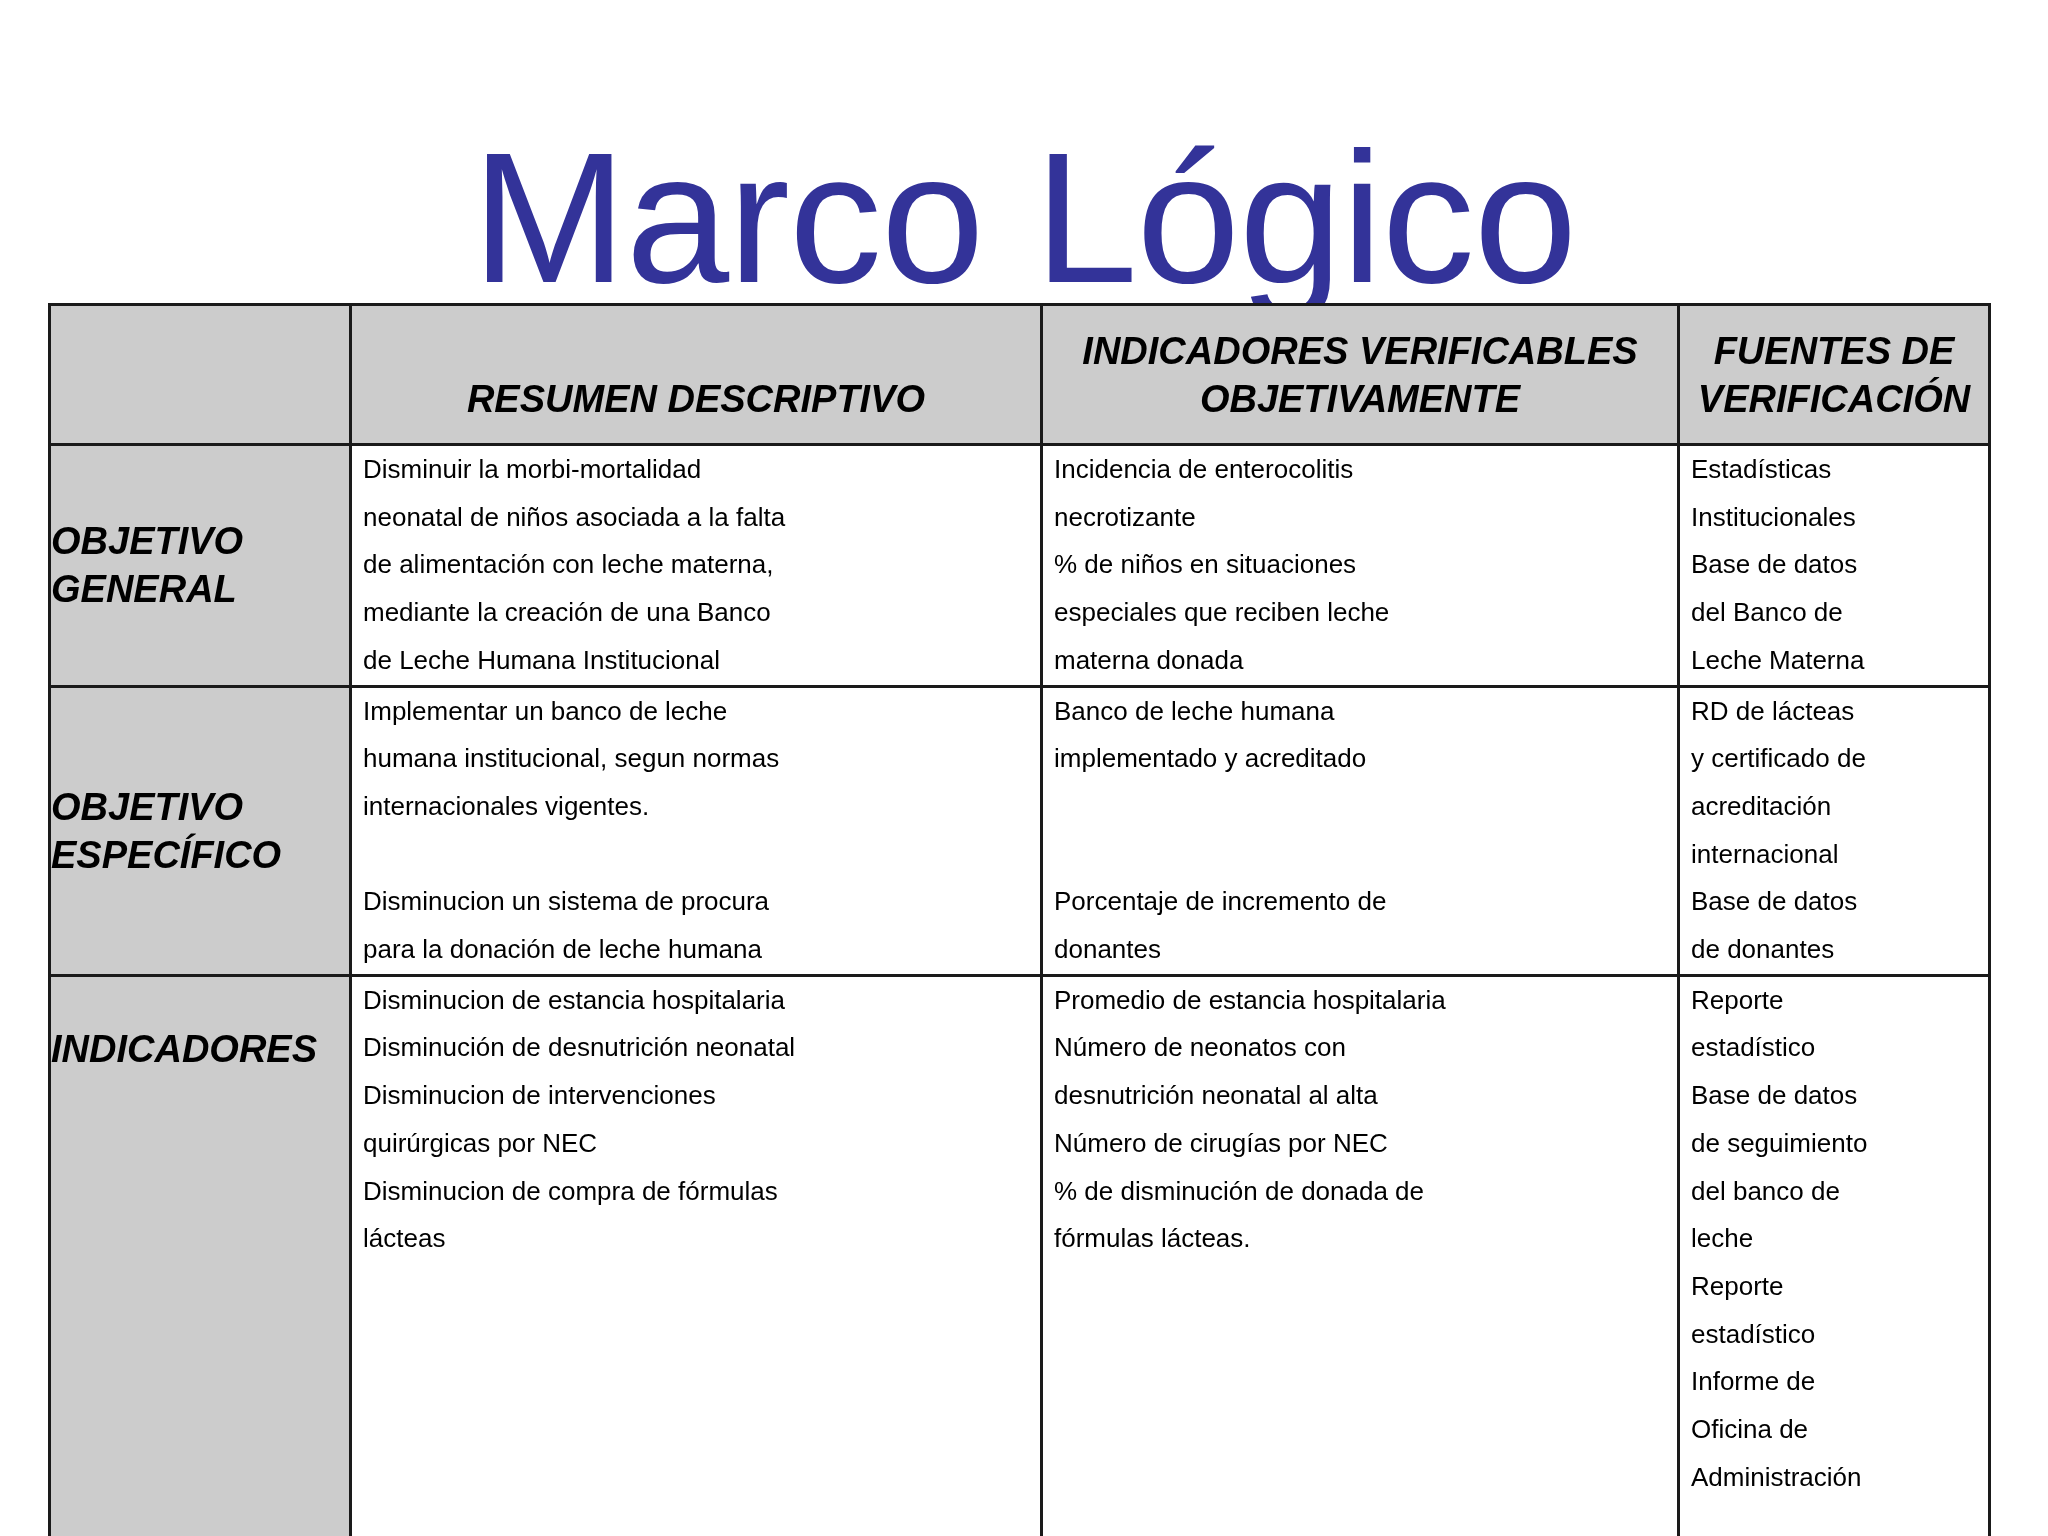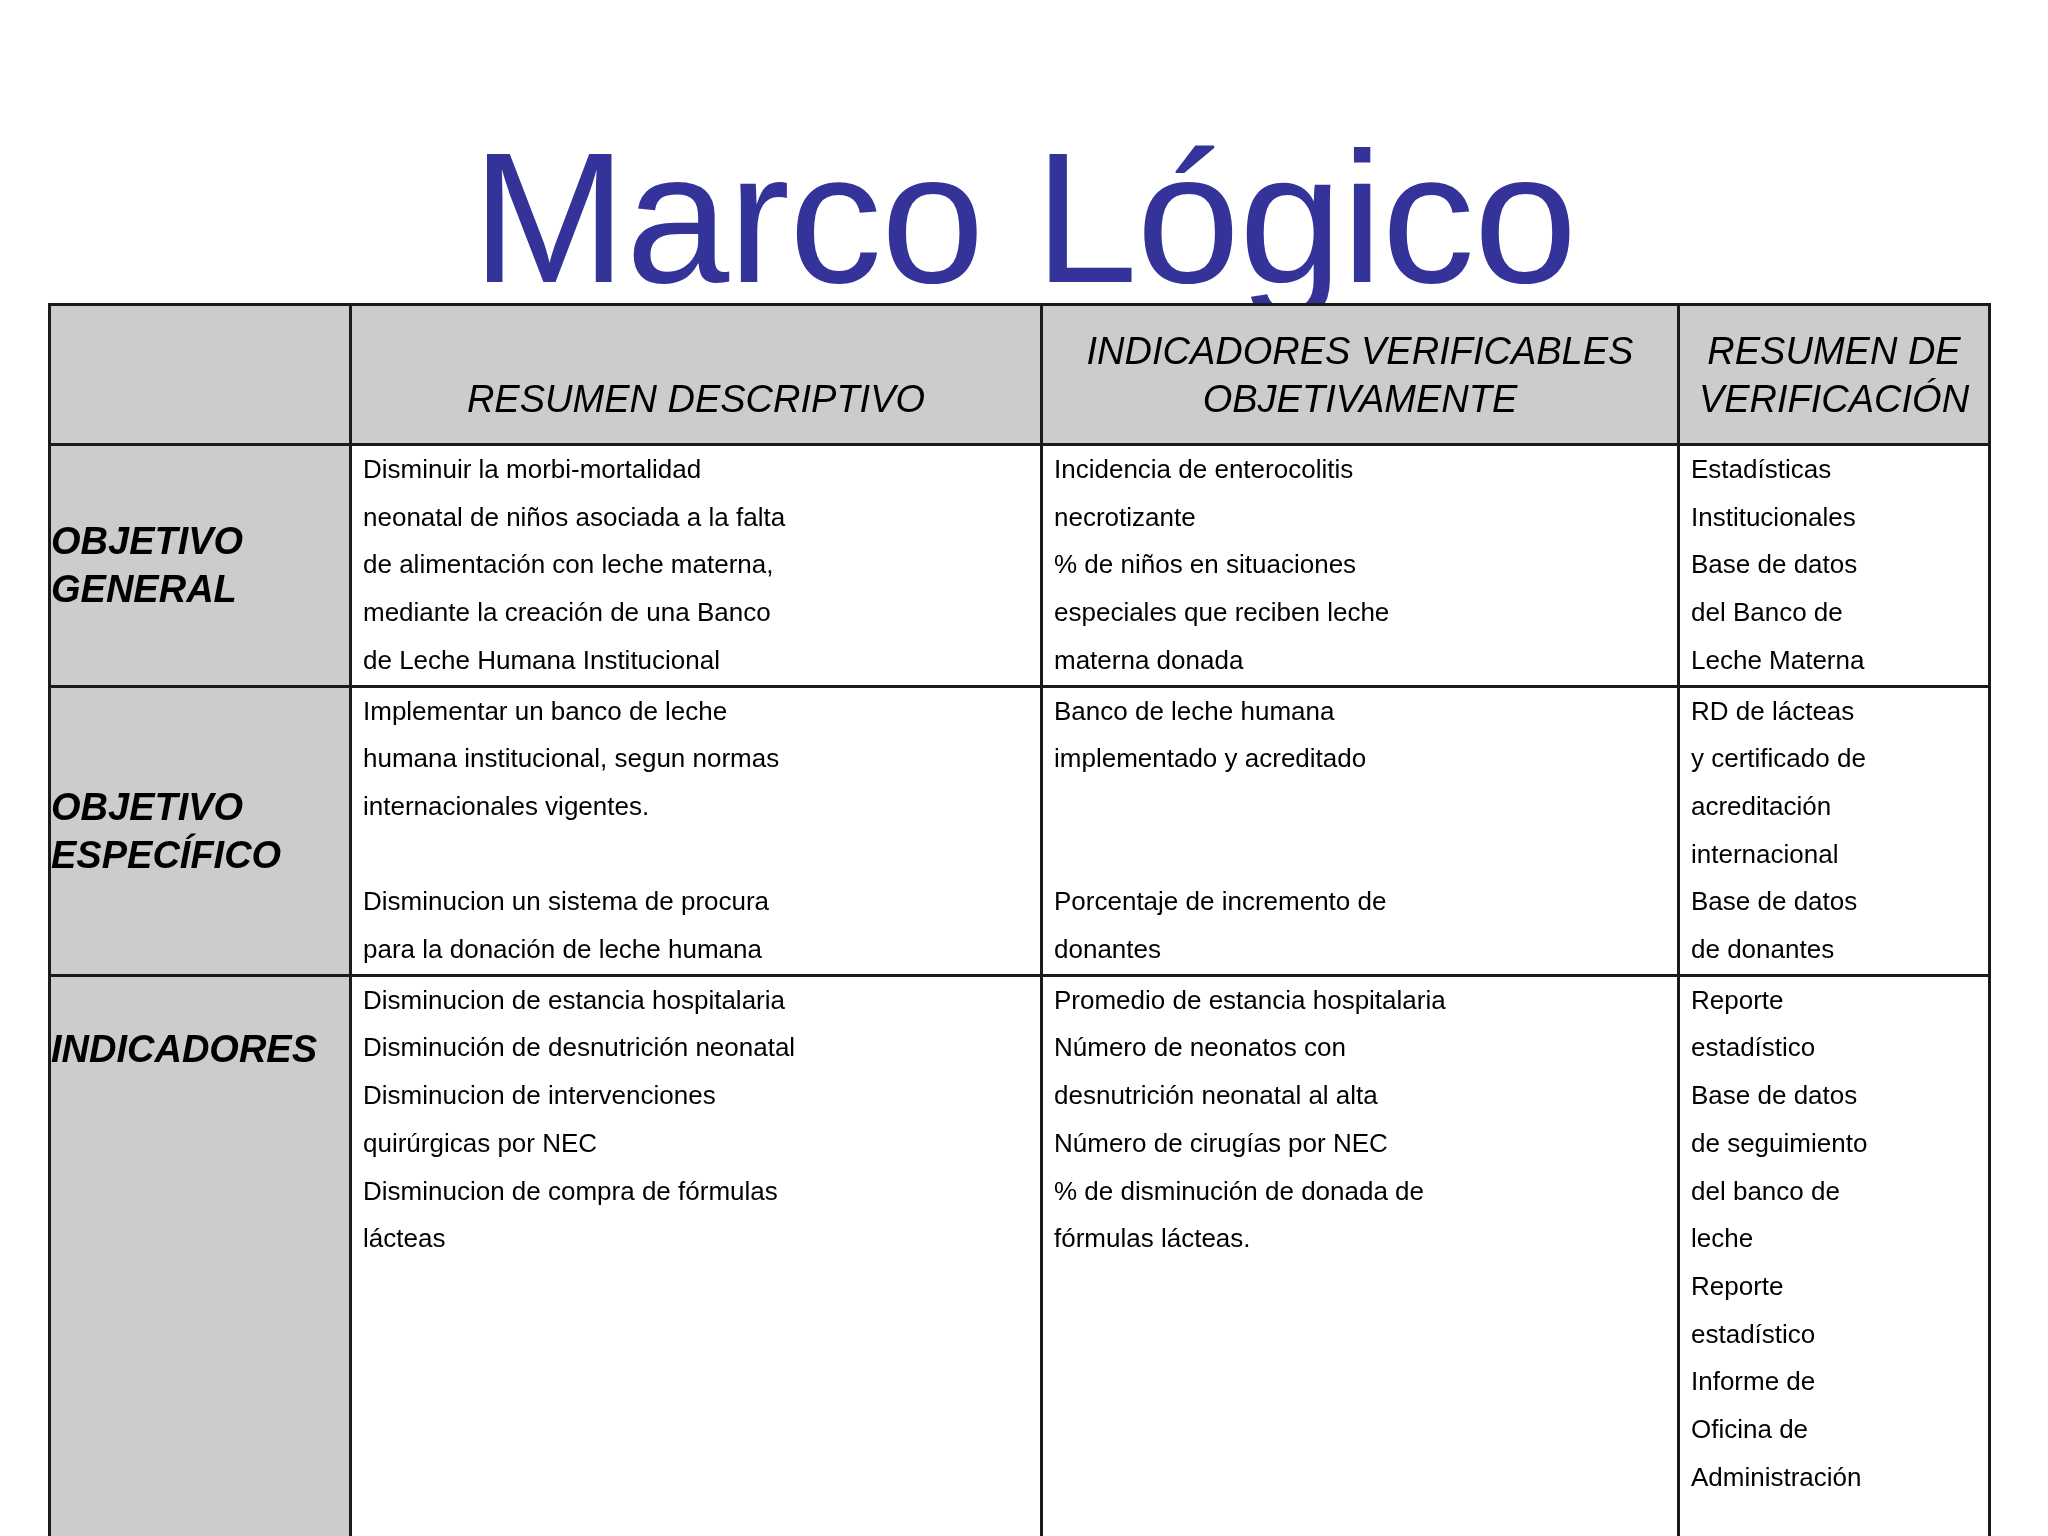--- a/index.html
+++ b/index.html
@@ -5,21 +5,21 @@
   html, body { margin:0; padding:0; background:#ffffff; }
   body { width:2048px; height:1536px; position:relative; overflow:hidden;
          font-family:"Liberation Sans", sans-serif; color:#000; }
   .title { position:absolute; left:0; top:108px; width:2048px; text-align:center;
            font-size:186px; line-height:220px; color:#333399; letter-spacing:-1px; }
   .tbl { position:absolute; left:48px; top:303px; border-collapse:collapse;
          table-layout:fixed; }
   .tbl td { border:3px solid #1a1a1a; padding:0; vertical-align:top; }
   .c1 { width:301px; } .c2 { width:691px; } .c3 { width:637px; } .c4 { width:311px; }
   .hdr td { background:#cccccc; height:117px; vertical-align:bottom; text-align:center;
-            font-weight:normal; font-style:italic; font-size:38px; line-height:48px; padding-bottom:20px; }
+            font-weight:bold; font-style:italic; font-size:38px; line-height:48px; padding-bottom:20px; }
   .rowlabel { background:#cccccc; vertical-align:middle !important; text-align:left;
               font-weight:bold; font-style:italic; font-size:38px; line-height:48px; }
   .cell { font-size:26px; line-height:47.7px; padding:0 0 0 11px !important; }
   .cell .line { display:block; white-space:nowrap; }
   .cell .gap { display:block; height:47.7px; }
   .r1 td { height:235px; }
   .r2 td { height:285px;margin-left:12px; }
   .r3 td { height:521px; }
 </style>
 </head>
@@ -38,21 +38,21 @@
       <tr class="hdr">
     <td></td>
     <td>
       <span>RESUMEN DESCRIPTIVO</span>
     </td>
     <td>
       <span style="display:block">INDICADORES VERIFICABLES</span>
       <span style="display:block">OBJETIVAMENTE</span>
     </td>
     <td>
-      <span style="display:block">RESUMEN DE</span>
+      <span style="display:block">FUENTES DE</span>
       <span style="display:block">VERIFICACIÓN</span>
     </td>
   </tr>
 
   <tr class="r1">
     <td class="rowlabel">
       <span style="display:block">OBJETIVO</span>
       <span style="display:block">GENERAL</span>
     </td>
     <td class="cell">

